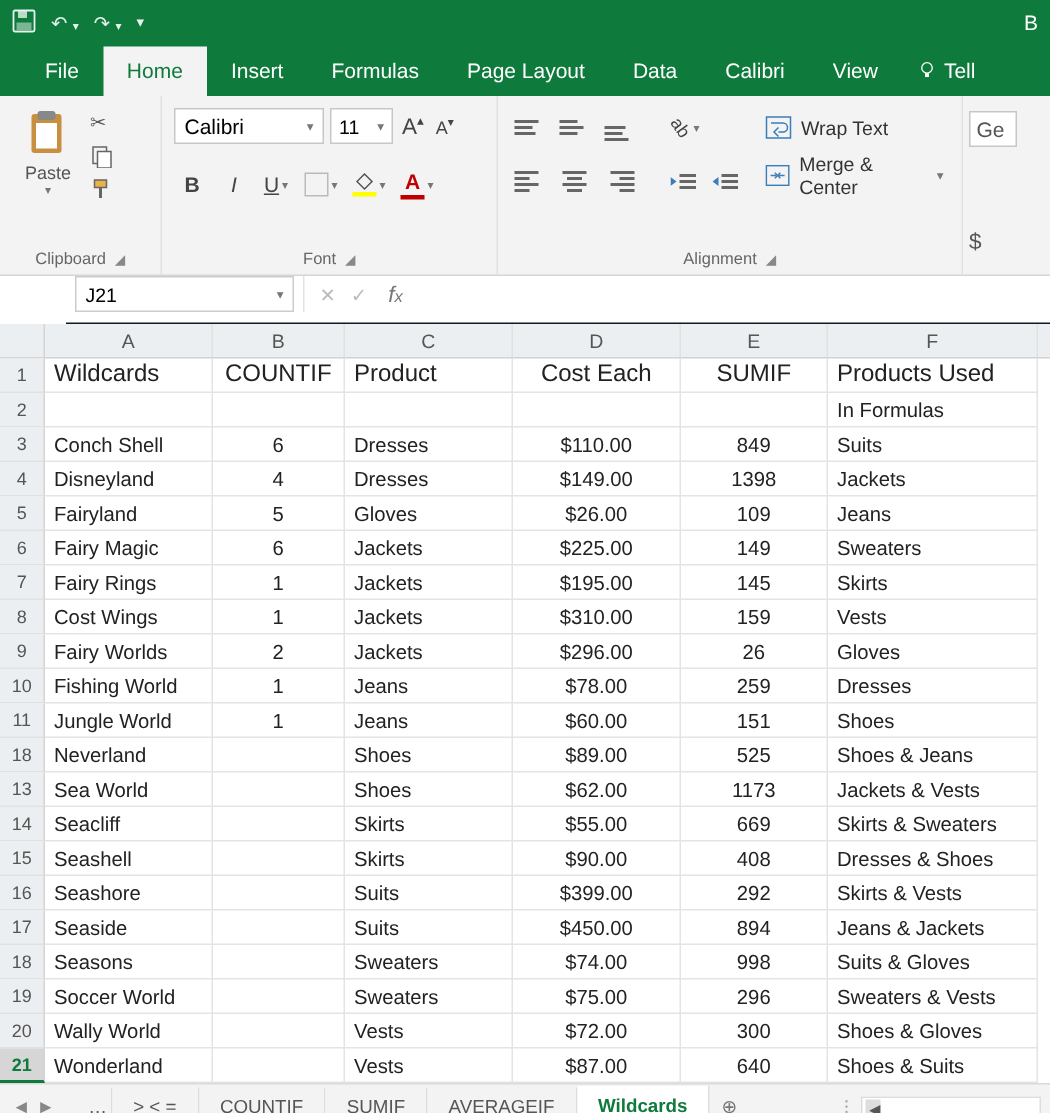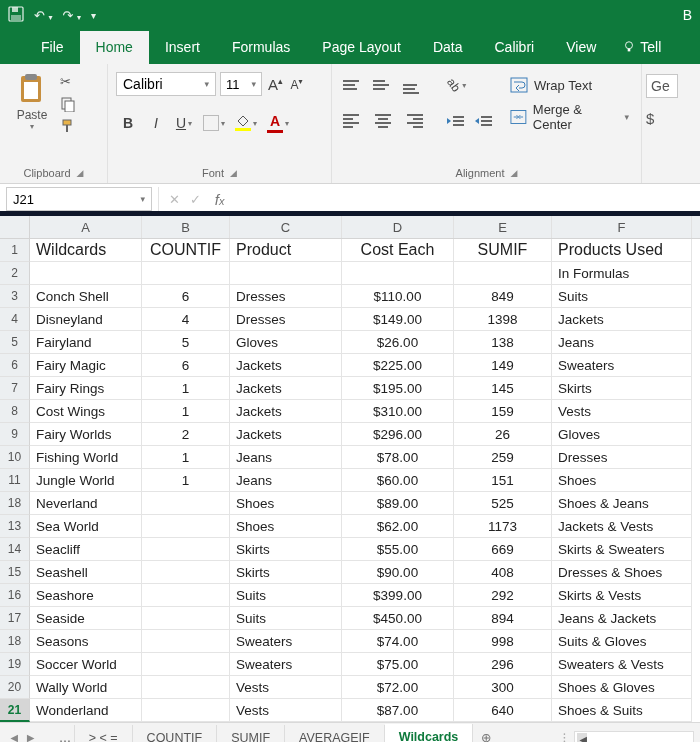--- a/index.html
+++ b/index.html
@@ -6,21 +6,21 @@
 body { background:#fff; width:700px; height:742px; overflow:hidden; font-size:13px; }
 
 
 .titlebar { background:#0e7a3c; height:30px; display:flex; align-items:center; padding:0 8px; color:#fff; }
 .titlebar .qat { display:flex; align-items:center; gap:10px; }
 .titlebar .qat span { opacity:.9; }
 .titlebar .grow { flex:1; }
 .titlebar .docletter { font-size:14px; color:#fff; }
 
 
-.ribtabs { background:#0e7a3c; height:34px; display:flex; align-items:flex-end; padding-left:25px; color:#fff; }
+.ribtabs { background:#0e7a3c; height:34px; display:flex; align-items:flex-end; padding-left:14px; color:#fff; }
 .tab { padding:8px 16px 9px; font-size:14px; cursor:pointer; }
 .tab.active { background:#f3f3f3; color:#0e7a3c; }
 .tell { display:flex; align-items:center; gap:4px; padding:8px 10px 9px; font-size:14px; }
 
 
 .ribbon { background:#f3f3f3; border-bottom:1px solid #d5d5d5; height:120px; display:flex; }
 .group { border-right:1px solid #e1e1e1; padding:4px 8px 2px; display:flex; flex-direction:column; position:relative; }
 .group-label { text-align:center; font-size:11px; color:#666; padding:3px 0 2px; display:flex; justify-content:center; align-items:center; gap:6px;}
 .dlg { font-size:9px; color:#888; cursor:pointer; }
 .group-body { flex:1; display:flex; align-items:flex-start; }
@@ -45,24 +45,24 @@
 .underline-red { height:3px; background:#c00000; width:16px; margin-top:1px;}
 .underline-yel { height:3px; background:#ffff00; width:16px; margin-top:1px;}
 .align-row { display:flex; align-items:center; gap:4px; }
 .aicon { width:20px; height:18px; display:flex; flex-direction:column; justify-content:center; gap:2px; }
 .aicon span { display:block; height:2px; background:#666; }
 .wrap-merge { display:flex; flex-direction:column; gap:6px; margin-left:10px; }
 .wm-item { display:flex; align-items:center; gap:6px; font-size:13px; color:#333; height:26px; padding:0 4px;}
 .wm-icon { width:18px; height:16px; }
 
 
-.num-group { padding:6px 4px; color:#555; font-size:14px; }
-
-
-.fbar { height:32px; border-bottom:5px solid #0f172a; display:flex; align-items:flex-end; background:#fff; }
+.num-group { padding:6px 4px; color:#555; font-size:14px;gap:43px; }
+
+
+.fbar { height:32px; border-bottom:1px solid #0f172a; display:flex; align-items:flex-start; background:#fff;margin-left:44px; }
 .namebox { width:146px; height:24px; border:1px solid #ccc; margin:0 6px 0 6px; display:flex; align-items:center; justify-content:space-between; padding:0 6px; font-size:13px; }
 .fx-btns { display:flex; align-items:center; gap:10px; color:#bbb; padding:0 10px; border-left:1px solid #e3e3e3; height:24px;}
 .fx { font-style:italic; color:#777; font-size:15px; margin-left:4px;}
 .formula-input { flex:1; height:24px; border:none; outline:none; padding:0 6px; font-size:13px;}
 
 
 .grid-wrap { position:relative; }
 .colhdr { display:flex; background:#eceff1; border-bottom:1px solid #d4d4d4; }
 .corner { width:30px; height:22px; border-right:1px solid #d4d4d4; background:#eceff1; }
 .ch { height:22px; display:flex; align-items:center; justify-content:center; font-size:13px; color:#555; border-right:1px solid #e1e1e1; background:#eceff1;}
@@ -372,21 +372,21 @@
         <div class="cell wD al-c">$149.00</div>
         <div class="cell wE al-c">1398</div>
         <div class="cell wF">Jackets</div>
       </div>
       <div class="row" data-rn="5">
         <div class="rh">5</div>
         <div class="cell wA">Fairyland</div>
         <div class="cell wB al-c">5</div>
         <div class="cell wC">Gloves</div>
         <div class="cell wD al-c">$26.00</div>
-        <div class="cell wE al-c">138</div>
+        <div class="cell wE al-c">109</div>
         <div class="cell wF">Jeans</div>
       </div>
       <div class="row" data-rn="6">
         <div class="rh">6</div>
         <div class="cell wA">Fairy Magic</div>
         <div class="cell wB al-c">6</div>
         <div class="cell wC">Jackets</div>
         <div class="cell wD al-c">$225.00</div>
         <div class="cell wE al-c">149</div>
         <div class="cell wF">Sweaters</div>

